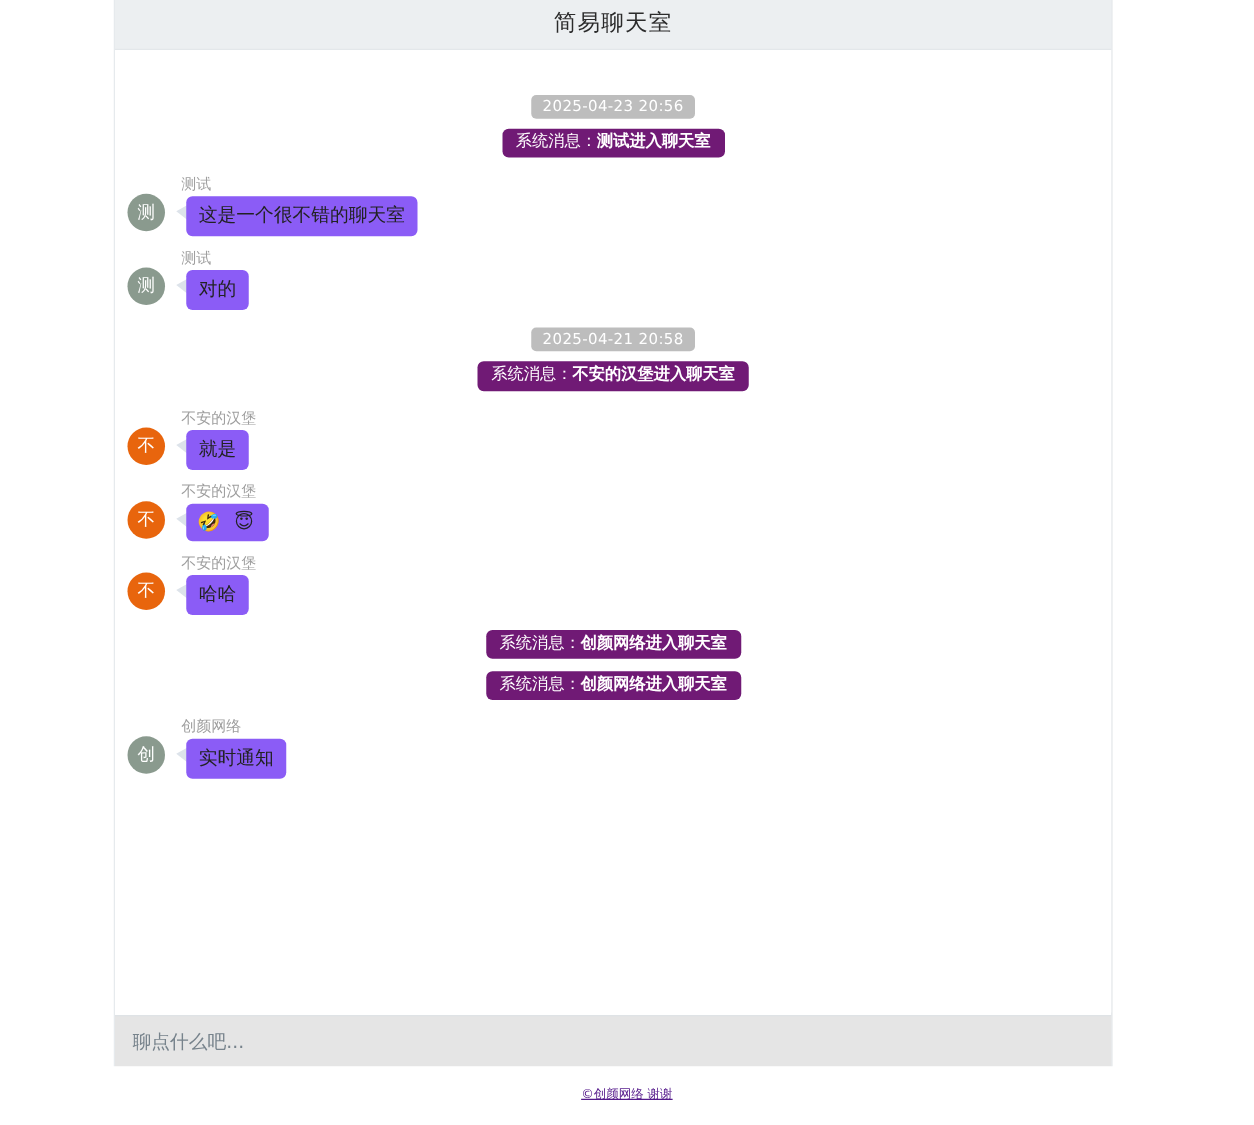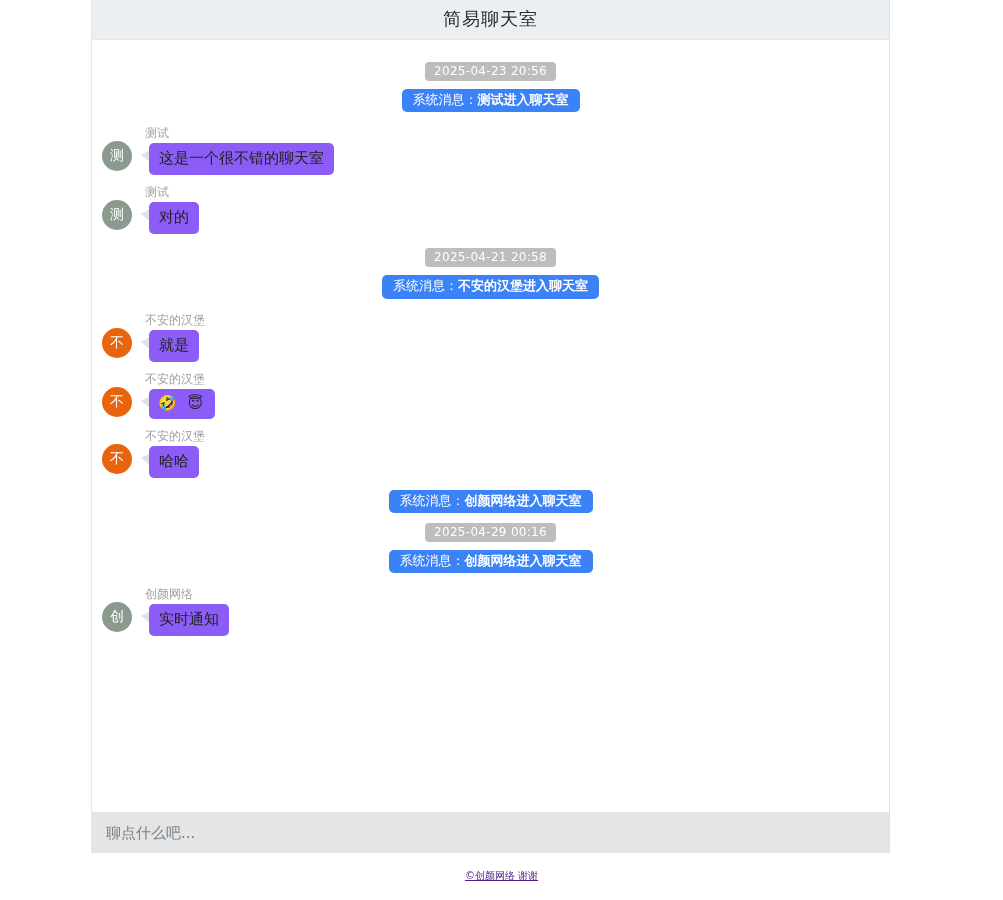--- a/index.html
+++ b/index.html
@@ -46,21 +46,21 @@
     color: #2b2b2b;
     letter-spacing: 1px;
     line-height: 1;
     font-family: Liberation Mono, monospace;
   }
 
   
   #message-list {
     position: relative;
     height: 770px;
-    padding: 12px 0 0 0;
+    padding: 26px 0 0 0;
     box-sizing: border-box;
     overflow: hidden;
     background: #ffffff;
   }
 
   
   .ts-row {
     text-align: center;
     margin: 10px 0 6px 0;
   }
@@ -75,21 +75,21 @@
     letter-spacing: 0.3px;
   }
 
   
   .sys-row {
     text-align: center;
     margin: 8px 0 10px 0;
   }
   .sys-badge {
     display: inline-block;
-    background: #3b82f6;
+    background: #701a75;
     color: #ffffff;
     font-size: 13px;
     padding: 4px 11px 5px 11px;
     border-radius: 5px;
     line-height: 1.1;
   }
   .sys-badge .sys-name {
     font-weight: bold;
   }
 
@@ -232,21 +232,20 @@
       </div>
       <div class="msg-row">
         <div class="avatar" style="background: rgb(232, 101, 13);">不</div>
         <div class="msg-body"><div class="msg-name">不安的汉堡</div><div class="bubble-wrap"><div class="bubble emoji">🤣 😇</div></div></div>
       </div>
       <div class="msg-row">
         <div class="avatar" style="background: rgb(232, 101, 13);">不</div>
         <div class="msg-body"><div class="msg-name">不安的汉堡</div><div class="bubble-wrap"><div class="bubble">哈哈</div></div></div>
       </div>
       <div class="sys-row"><span class="sys-badge"><span>系统消息：</span><span class="sys-name">创颜网络</span><span class="sys-name">进入聊天室</span></span></div>
-      <div class="ts-row"><span class="ts-badge">2025-04-29 00:16</span></div>
       <div class="sys-row"><span class="sys-badge"><span>系统消息：</span><span class="sys-name">创颜网络</span><span class="sys-name">进入聊天室</span></span></div>
       <div class="msg-row">
         <div class="avatar" style="background: rgb(138, 154, 142);">创</div>
         <div class="msg-body"><div class="msg-name">创颜网络</div><div class="bubble-wrap"><div class="bubble">实时通知</div></div></div>
       </div>
     </div>
 
   <div id="input-bar">
     <input id="chat-input" type="text" placeholder="聊点什么吧..." style="">
   </div>

